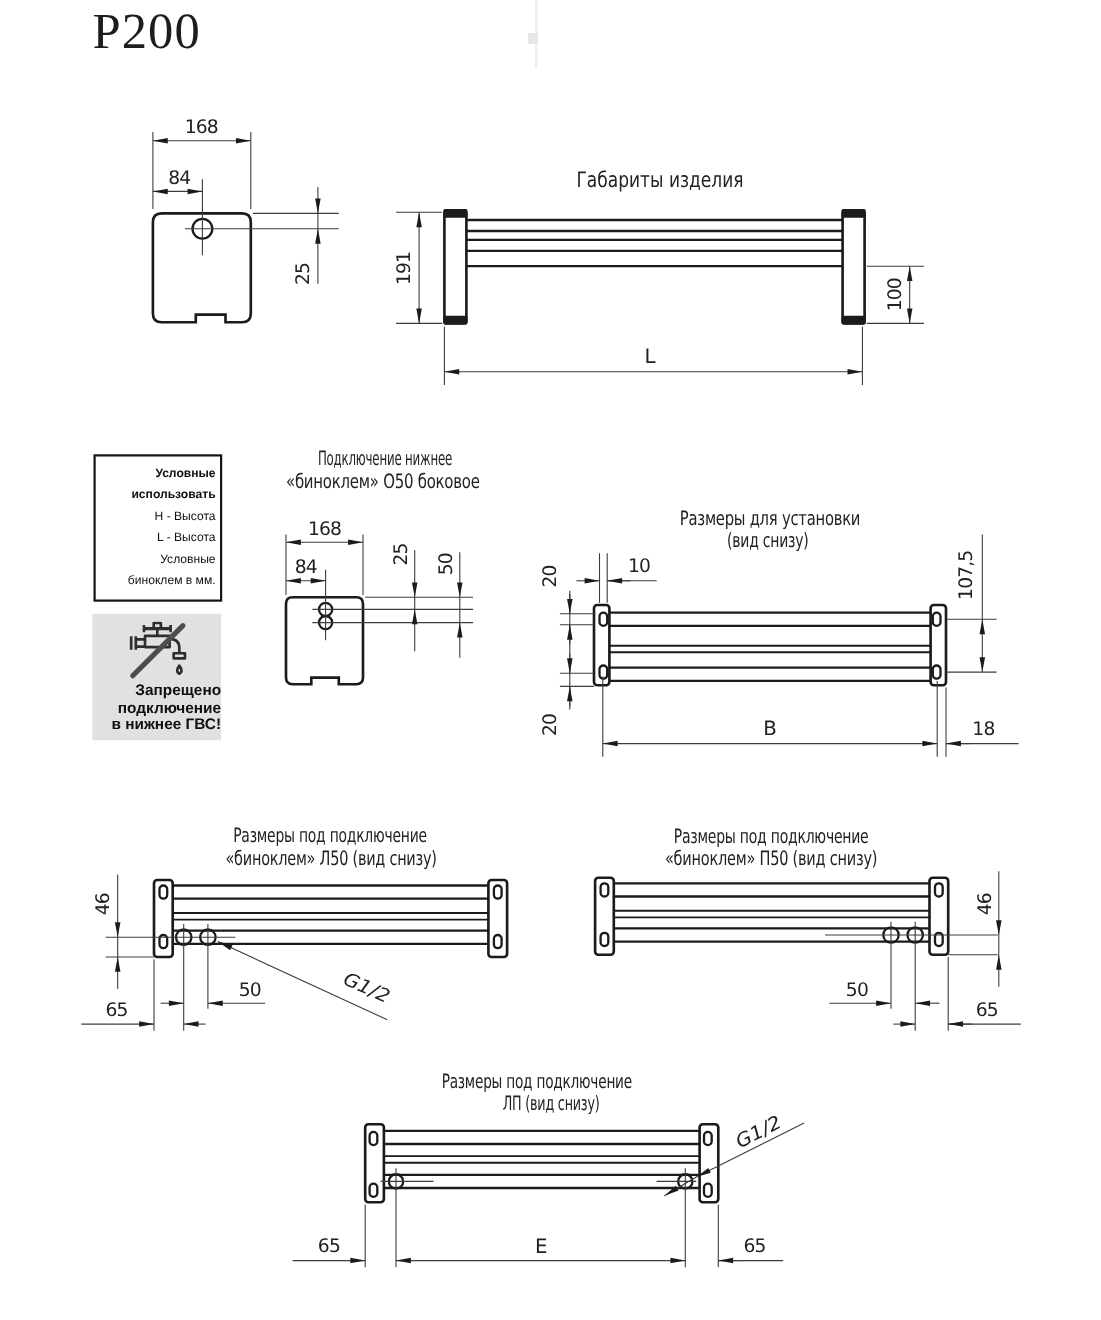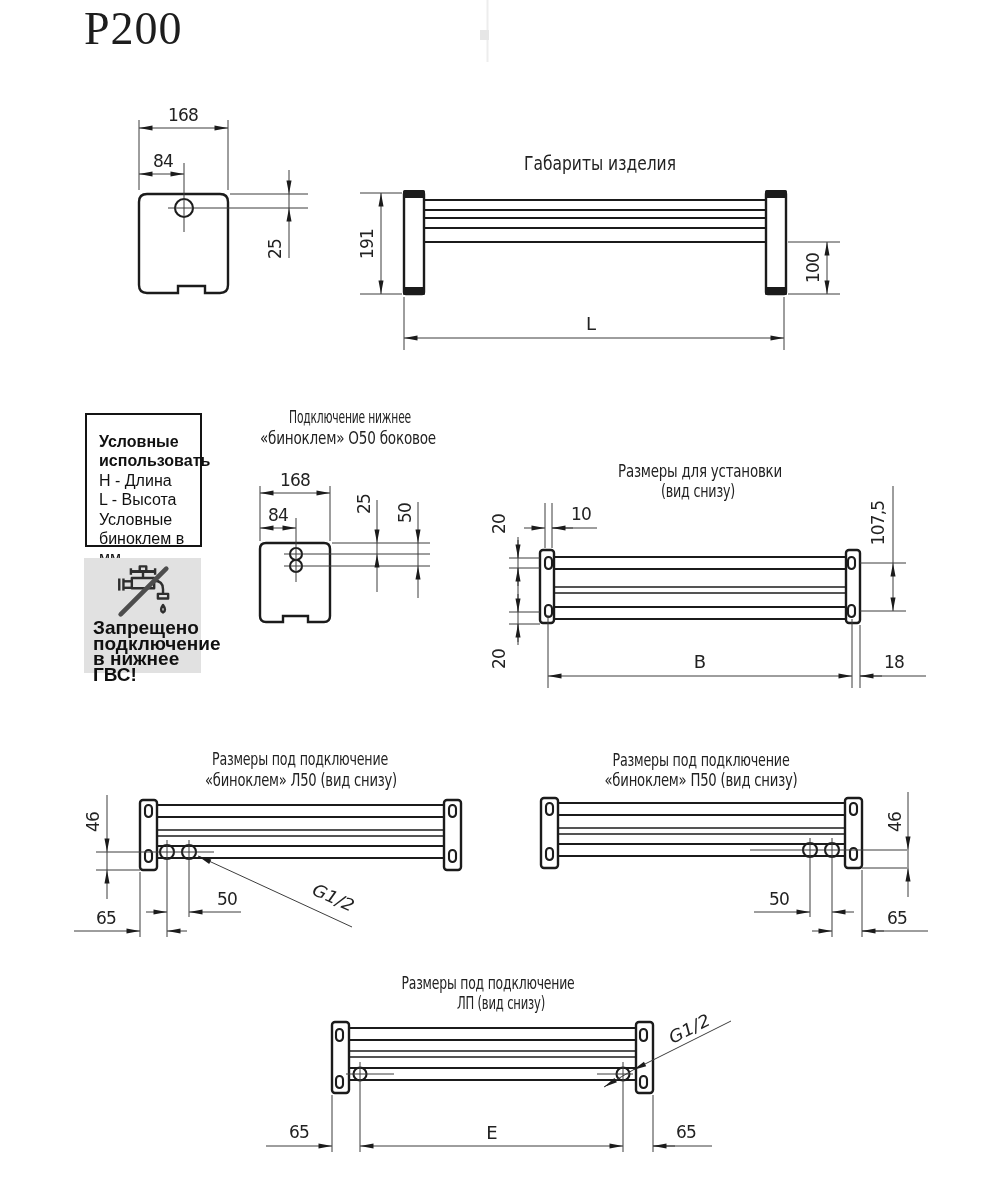--- a/index.html
+++ b/index.html
@@ -1,17 +1,17 @@
 <!DOCTYPE html>
 <html><head>
 <meta charset="utf-8">
 <style>
   html,body{margin:0;padding:0;background:#ffffff;}
   .page{position:relative;width:1001px;height:1200px;background:#fff;overflow:hidden;
-        font-family:"DejaVu Sans",sans-serif;color:#1f1f1f;}
+        font-family:"DejaVu Sans",sans-serif;color:#1f1f1f;text-align:right;}
   .product-title{position:absolute;left:84px;top:2px;margin:0;
         font-family:"Liberation Serif","DejaVu Serif",serif;font-weight:400;
         font-size:46px;color:#1d1d1d;letter-spacing:1px;}
   .sheet-svg{position:absolute;left:0;top:0;}
 
   
   .ol{fill:none;stroke:#1b1b1b;stroke-width:2.4px;}
   .ol2{fill:none;stroke:#1b1b1b;stroke-width:2.1px;}
   .cap{fill:#1b1b1b;stroke:none;}
   .tube{fill:none;stroke:#1b1b1b;stroke-width:2.1px;}
@@ -22,30 +22,30 @@
   .dtl{font-family:"DejaVu Sans",sans-serif;font-size:18px;fill:#222;text-anchor:middle;}
   .ttl{font-family:"DejaVu Sans",sans-serif;font-size:18px;fill:#222;
        text-anchor:middle;letter-spacing:-0.3px;}
   .ttl-big{font-family:"DejaVu Sans",sans-serif;font-size:19.5px;fill:#222;text-anchor:middle;}
   .thread{font-family:"DejaVu Sans",sans-serif;font-size:17px;font-style:italic;
           fill:#222;text-anchor:middle;}
 
   
   .legend{position:absolute;left:85px;top:413px;width:117px;height:134px;
           border:2px solid #141414;box-sizing:border-box;background:#fff;
-          padding:17px 4px 0 12px;font-family:"Liberation Sans","DejaVu Sans",sans-serif;
-          font-size:16px;line-height:19.4px;color:#101010;}
+          padding:7px 4px 0 12px;font-family:"Liberation Sans","DejaVu Sans",sans-serif;
+          font-size:11px;line-height:19.4px;color:#101010;}
   .legend .b{font-weight:bold;}
 
   
   .warn{position:absolute;left:84px;top:558px;width:117px;height:115px;
         background:#e1e1e1;box-sizing:border-box;}
   .warn .icon-wrap{display:block;margin:7px auto 0;width:62px;height:54px;}
   .warn .txt{margin:1px 0 0 9px;font-family:"Liberation Sans","DejaVu Sans",sans-serif;
-        font-weight:bold;font-size:19px;line-height:15.5px;color:#101010;}
+        font-weight:bold;font-size:14px;line-height:15.5px;color:#101010;}
 </style>
 </head>
 <body>
 
 <div class="page">
 
   <h1 class="product-title">P200</h1>
 
   <svg class="sheet-svg" width="1001" height="1200" viewBox="0 0 1001 1200">
     <defs>
@@ -321,21 +321,21 @@
       <text class="dt" x="299" y="1138">65</text>
       <text class="dtl" x="492" y="1139">E</text>
       <text class="dt" x="686" y="1138">65</text>
       <text class="thread" x="692" y="1034" textLength="44" lengthAdjust="spacingAndGlyphs" transform="rotate(-27 692 1034)">G1/2</text>
     </g>
   </svg>
 
   <div class="legend">
     <div class="b">Условные</div>
     <div class="b">использовать</div>
-    <div>Н - Длина</div>
+    <div>Н - Высота</div>
     <div>L - Высота</div>
     <div>Условные</div>
     <div>биноклем в мм.</div>
   </div>
 
   <div class="warn">
     <svg class="icon-wrap" viewBox="0 0 64 58">
       <g fill="none" stroke="#2e2e2e" stroke-width="2.6" stroke-linejoin="round">
         <line x1="19" y1="7" x2="45" y2="7" stroke-width="3.2"></line>
         <line x1="19" y1="3.5" x2="19" y2="10.5"></line>

